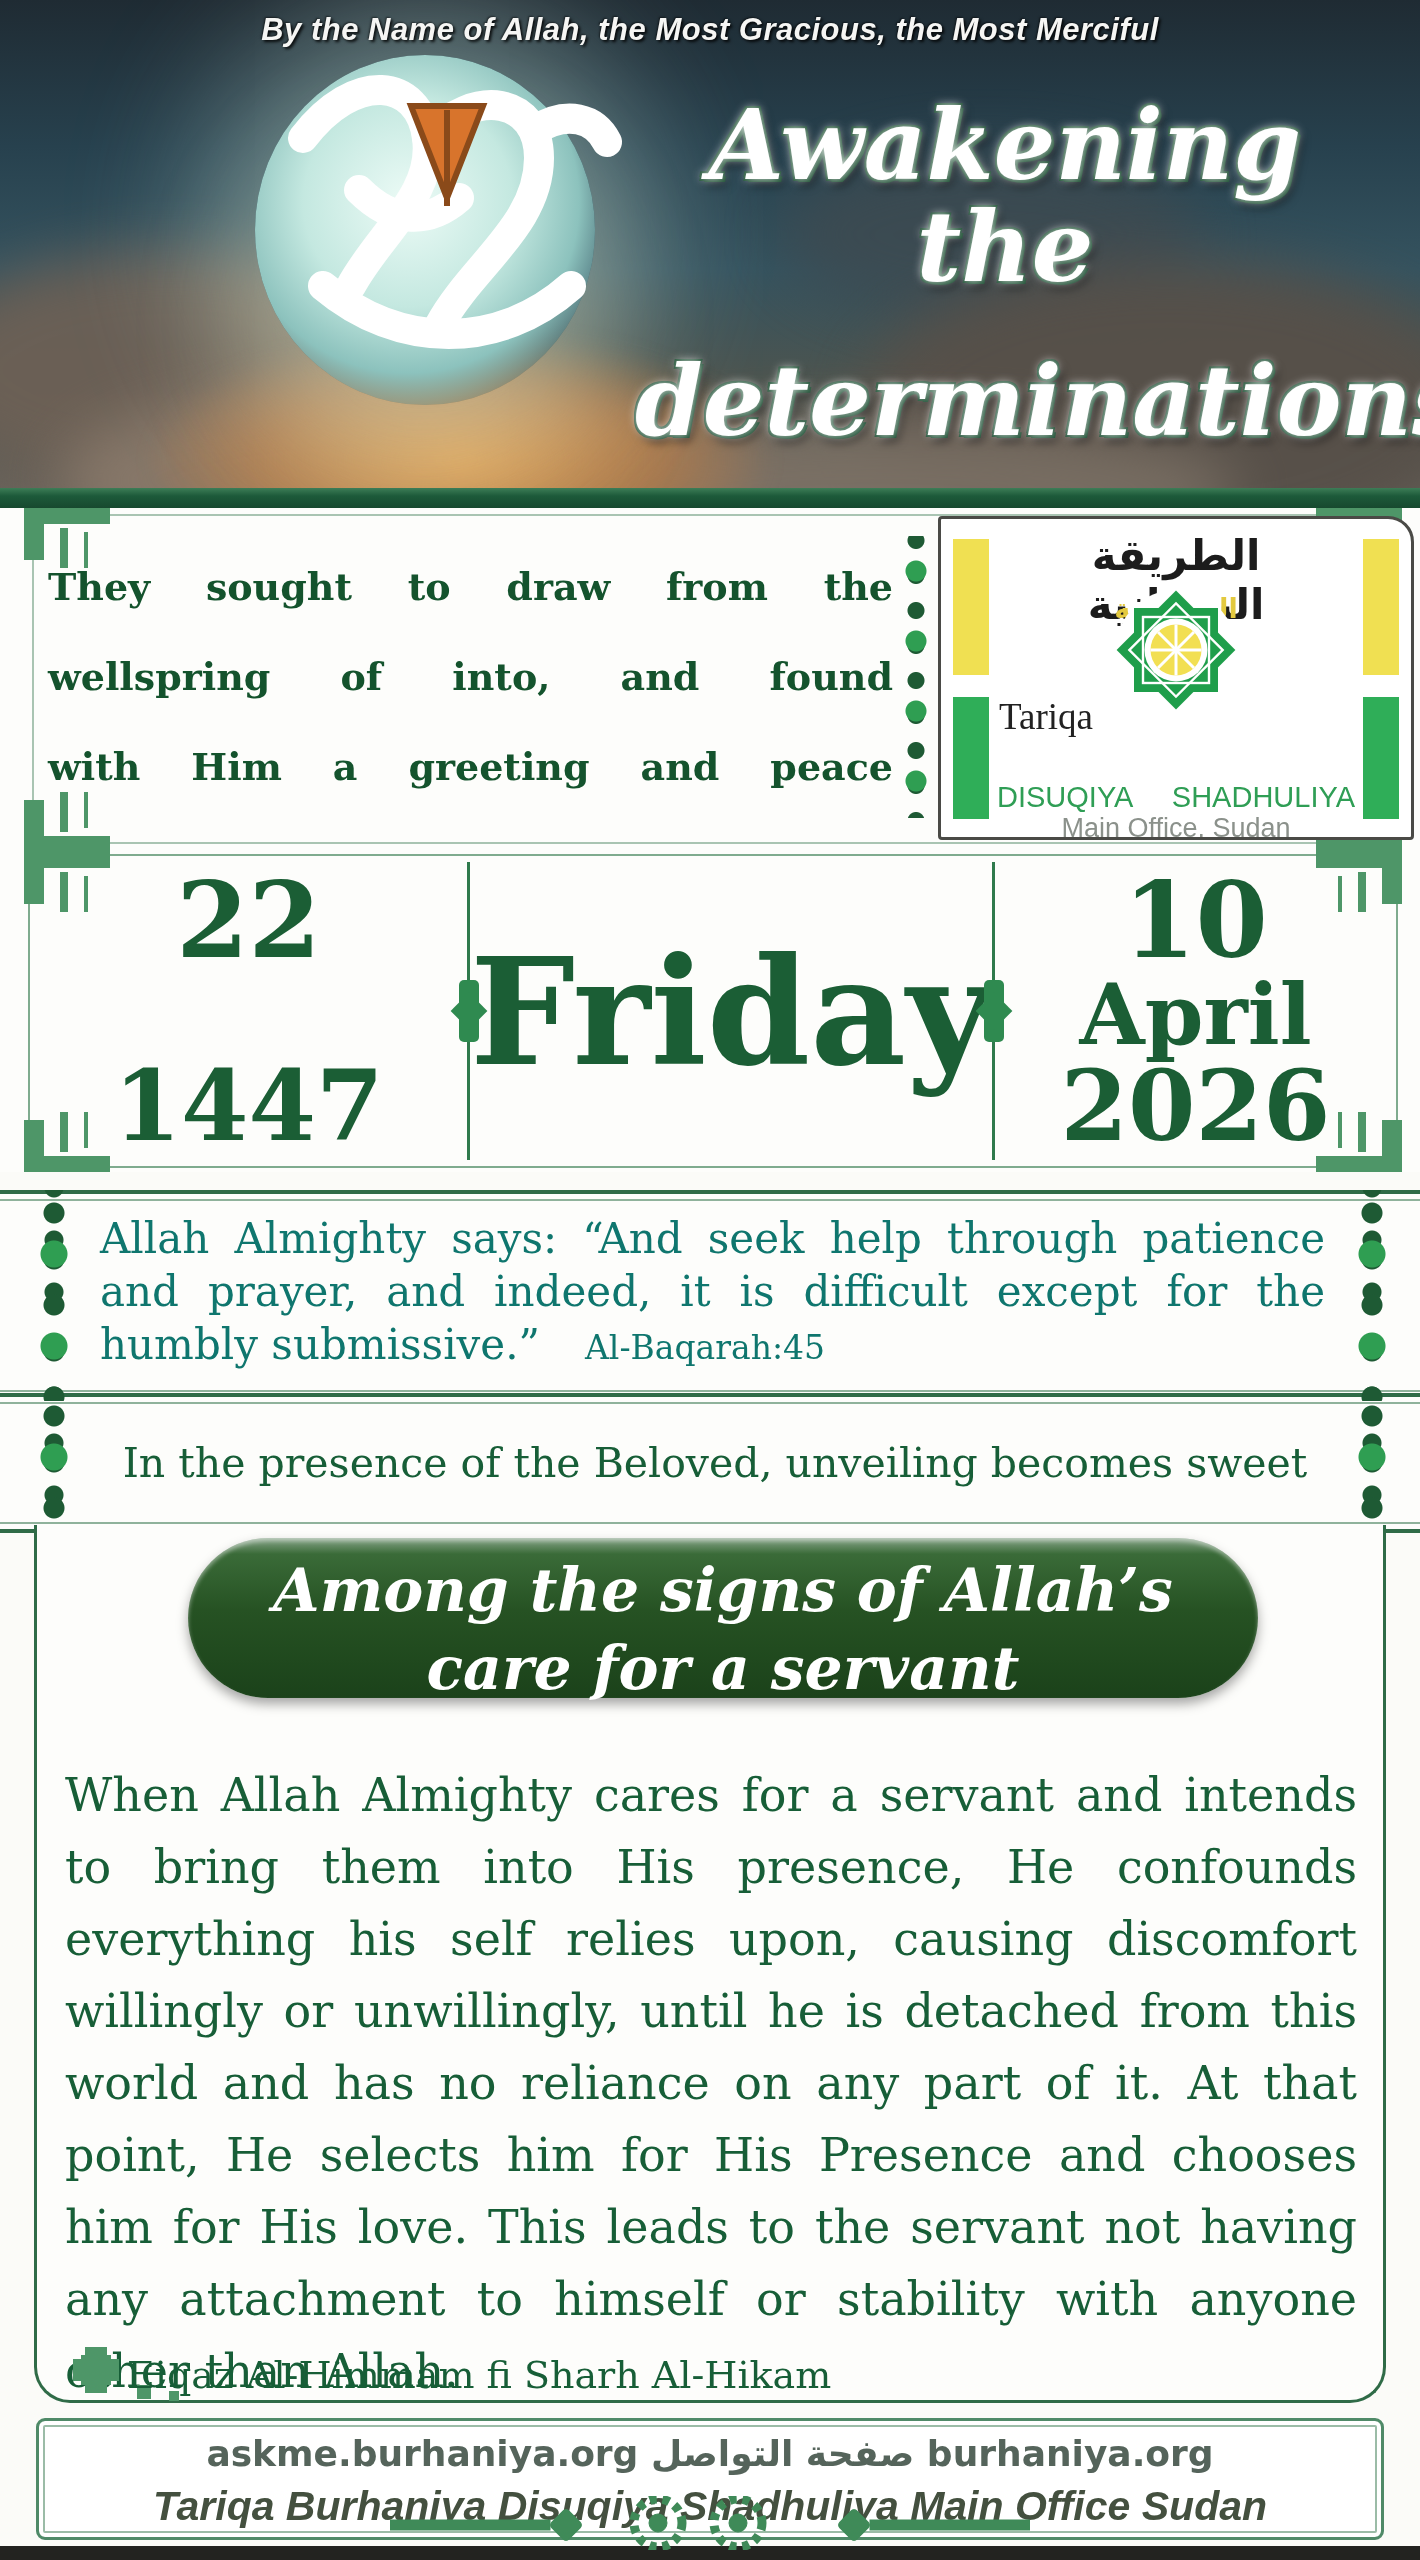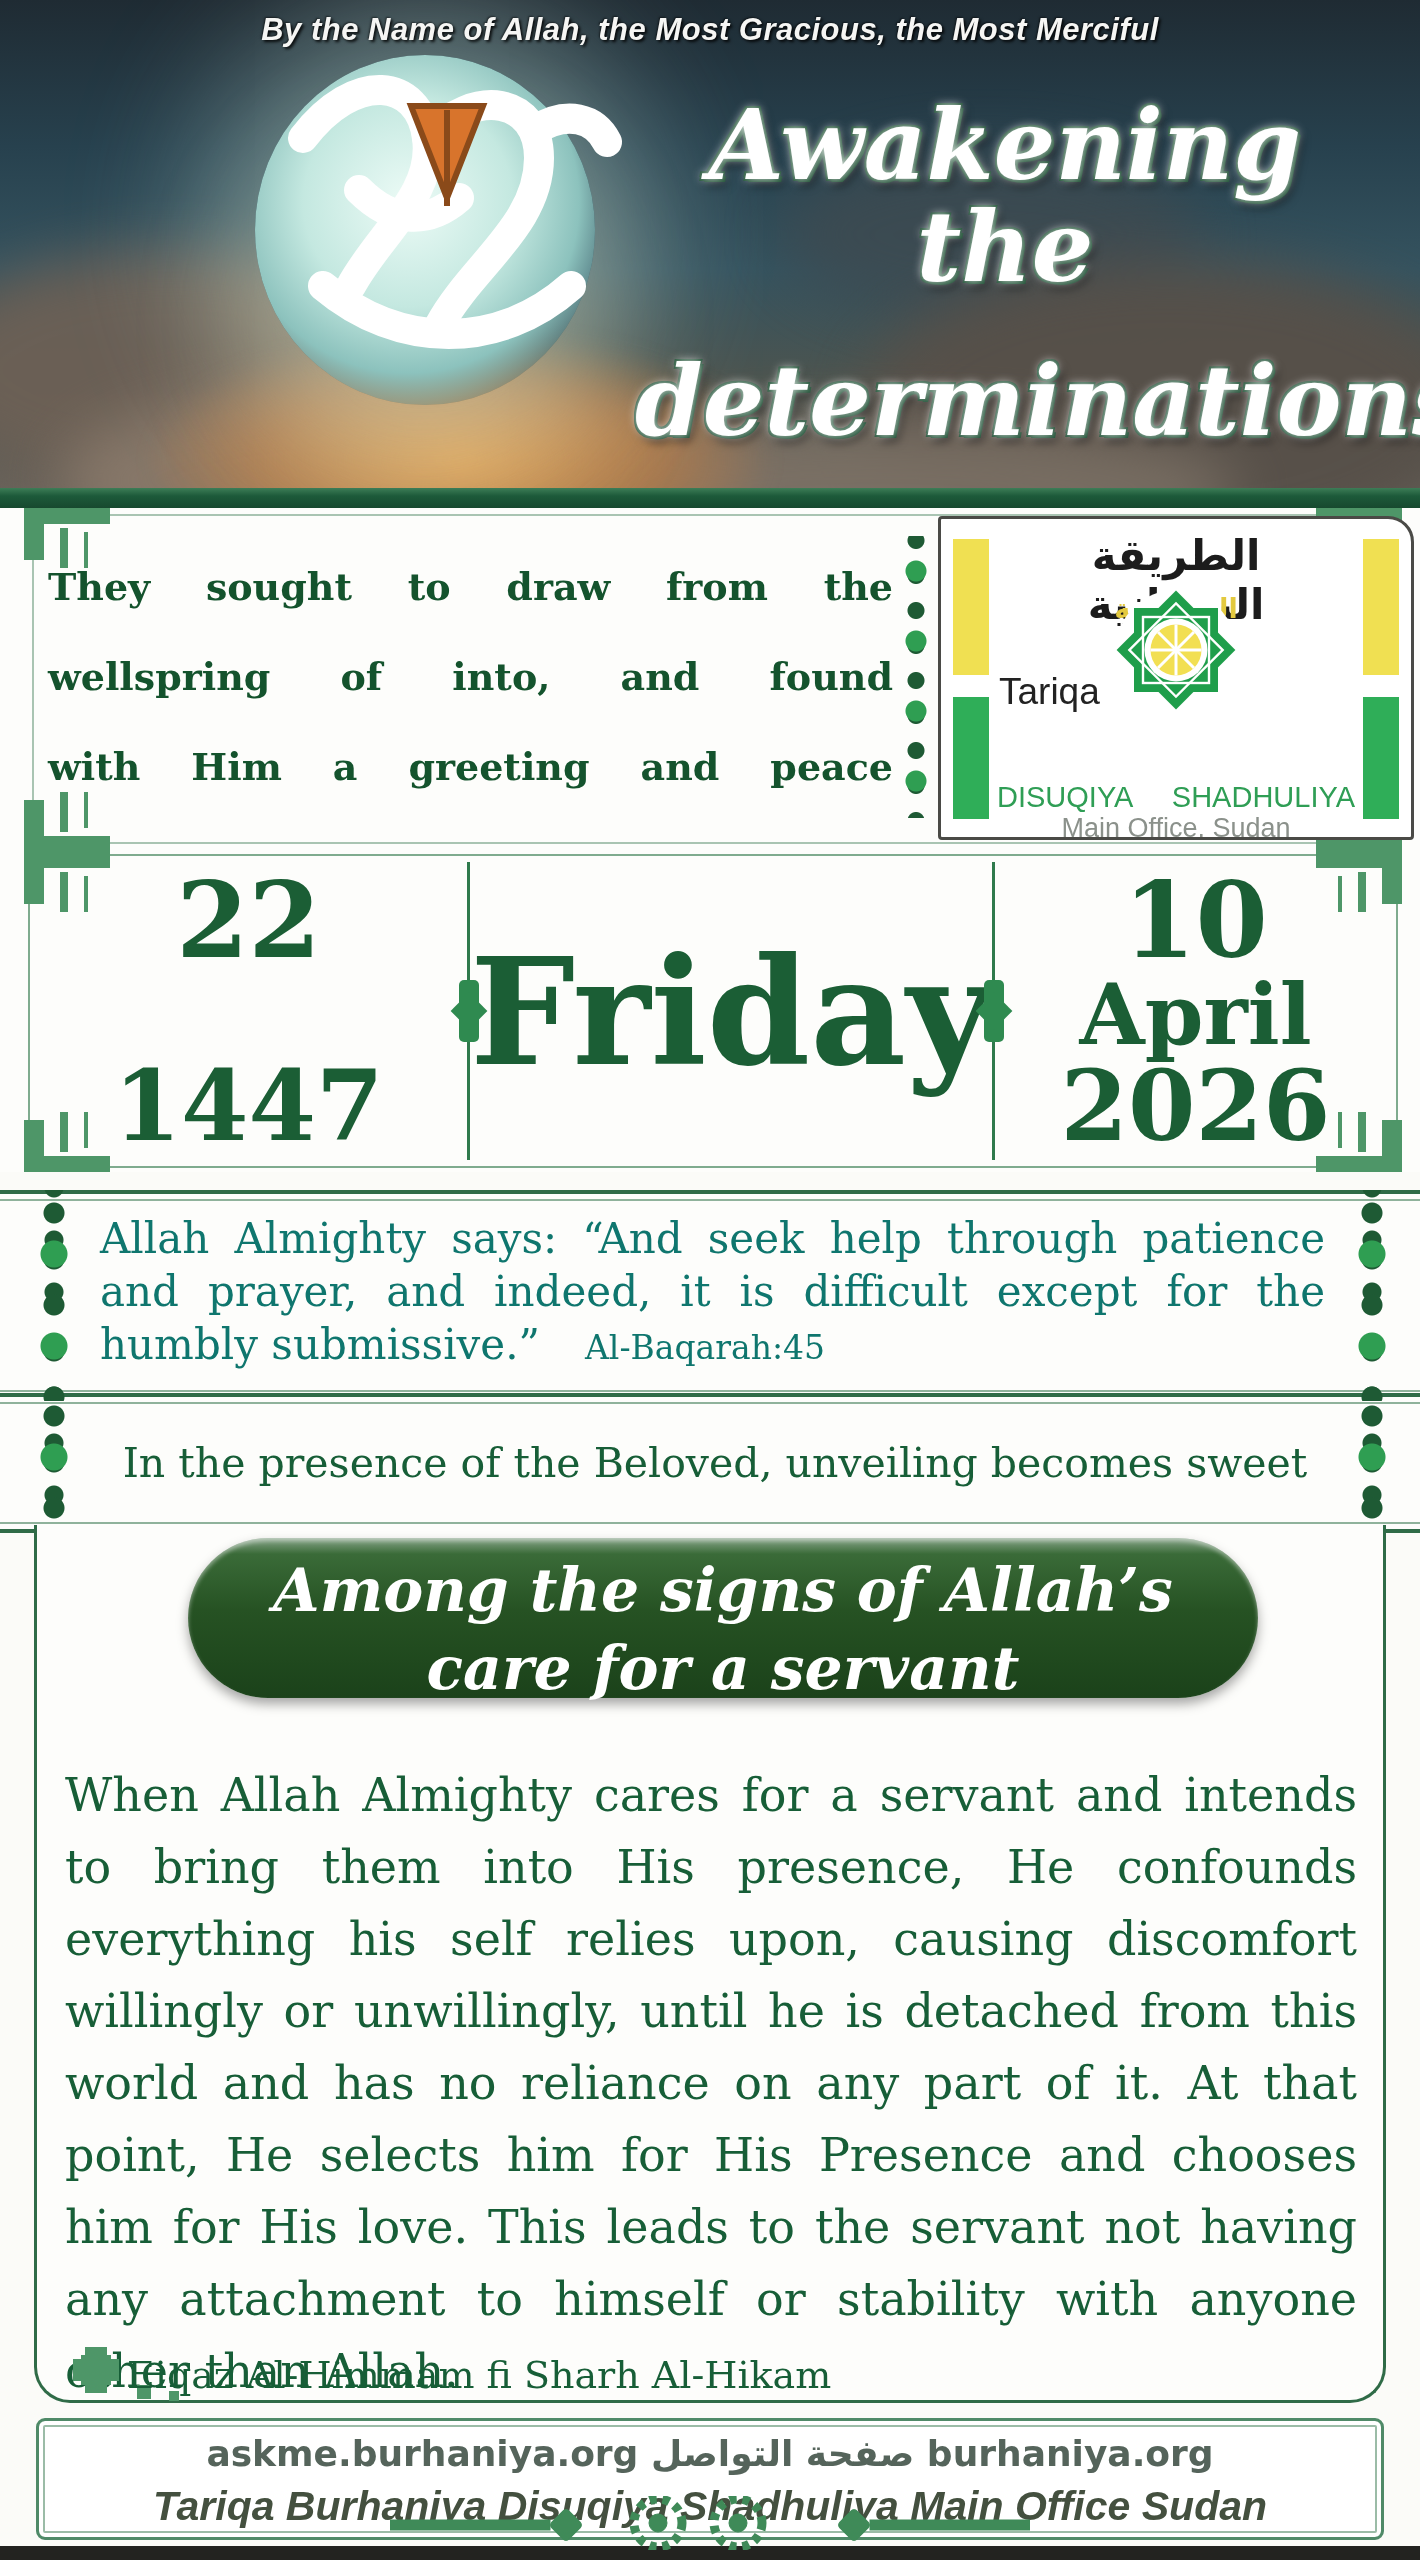--- a/index.html
+++ b/index.html
@@ -56,21 +56,21 @@
   .vbar{position:absolute;width:36px;}
   .vbar.yl{top:20px;height:136px;background:#f0e052;}
   .vbar.gl{top:178px;height:122px;background:#2fae58;}
   .vbar.left{left:12px;}
   .vbar.right{right:12px;}
   .logo-ar1{position:absolute;left:60px;right:60px;top:12px;text-align:center;direction:rtl;
     font-family:"DejaVu Sans",sans-serif;font-weight:bold;font-size:42px;color:#1c1c1c;word-spacing:38px;}
   .logo-ar2{position:absolute;left:60px;right:60px;top:74px;text-align:center;direction:rtl;
     font-family:"DejaVu Sans",sans-serif;font-weight:bold;font-size:27px;color:#e3c93f;word-spacing:110px;}
   .logo-star{position:absolute;left:50%;top:56px;transform:translateX(-50%);}
-  .logo-tariqa{position:absolute;left:58px;top:152px;font-family:Liberation Sans, sans-serif;
+  .logo-tariqa{position:absolute;left:58px;top:176px;font-family:Liberation Serif, serif;
     font-size:37px;color:#222;}
   .logo-name{position:absolute;left:0;right:0;top:200px;text-align:center;
     font-family:"Liberation Sans",sans-serif;font-size:58px;font-weight:bold;color:#1b1b1b;letter-spacing:1px;}
   .logo-branches{position:absolute;left:56px;right:56px;top:262px;text-align:justify;text-align-last:justify;
     -moz-text-align-last:justify;font-family:"Liberation Sans",sans-serif;font-size:29px;color:#2f9e55;}
   .logo-office{position:absolute;left:0;right:0;top:294px;text-align:center;
     font-family:"Liberation Sans",sans-serif;font-size:27px;color:#8b918b;}
 
   
   .date-panel{position:absolute;left:0;top:852px;width:1420px;height:320px;background:#fdfdfb;}

